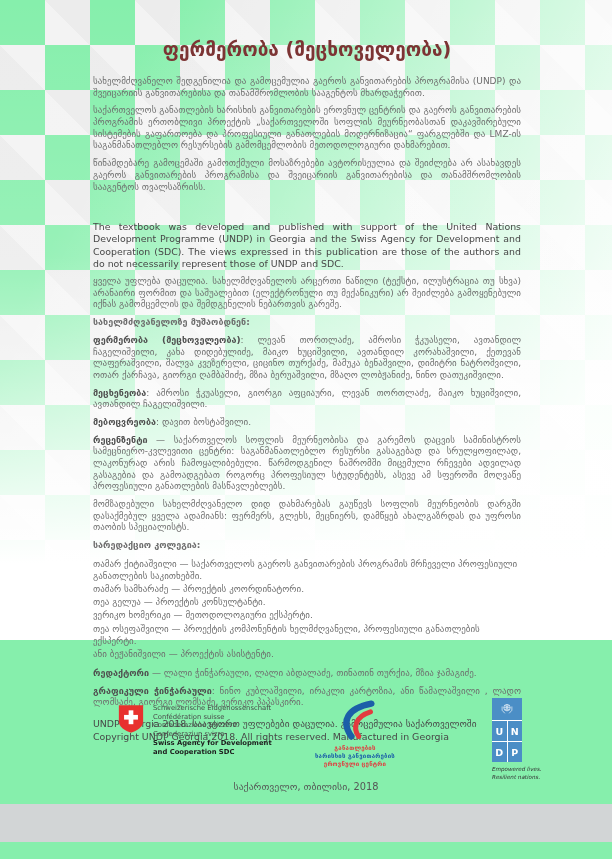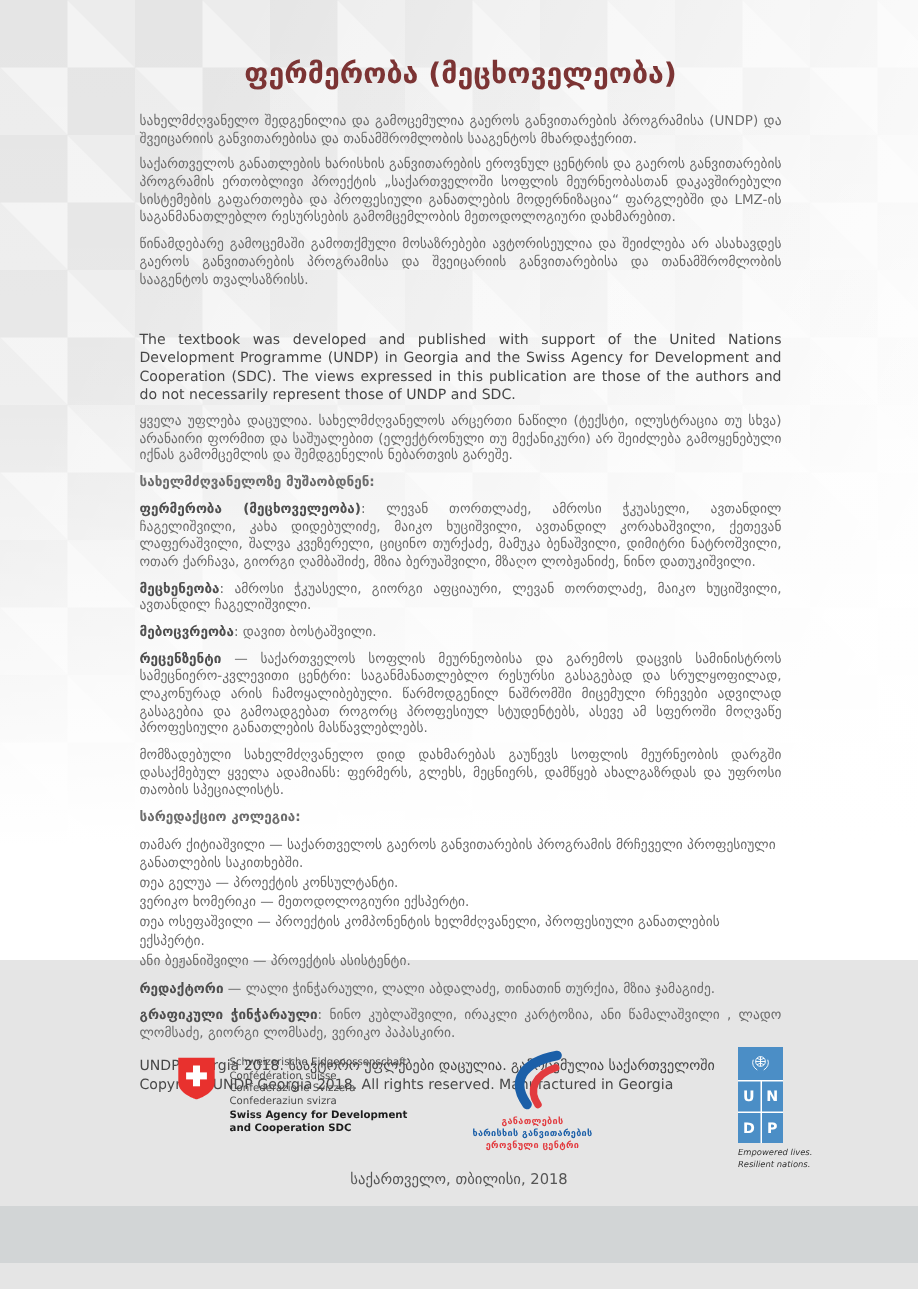--- a/index.html
+++ b/index.html
@@ -1,16 +1,16 @@
 <!DOCTYPE html>
 <html><head>
 <meta charset="utf-8">
 <style>
   html,body{margin:0;padding:0;background:#fff;}
-  .page{position:relative;width:612px;height:859px;background:#e5e5e5;overflow:hidden;
+  .page{position:relative;width:612px;height:859px;background:#86efac;overflow:hidden;
         font-family:"DejaVu Sans",sans-serif;}
 
   
   .bg-pattern{position:absolute;left:0;top:0;width:612px;height:640px;
     background-image:
       linear-gradient(45deg,#ececec 25%,transparent 25%,transparent 75%,#ececec 75%),
       linear-gradient(45deg,#f3f3f3 25%,transparent 25%,transparent 75%,#f3f3f3 75%);
     background-size:90px 90px;background-position:0 0,45px 45px;}
   .bg-fade{position:absolute;left:0;top:0;width:612px;height:640px;
     background:
@@ -68,20 +68,21 @@
 
     <p class="lead"><b>ფერმერობა (მეცხოველეობა)</b><span>: ლევან თორთლაძე, ამროსი ჭკუასელი, ავთანდილ ჩაგელიშვილი, კახა დიდებულიძე, მაიკო ხუციშვილი, ავთანდილ კორახაშვილი, ქეთევან ლაფერაშვილი, შალვა კვეზერელი, ციცინო თურქაძე, მამუკა ბენაშვილი, დიმიტრი ნატროშვილი, ოთარ ქარჩავა, გიორგი ღამბაშიძე, მზია ბერუაშვილი, მზაღო ლობჟანიძე, ნინო დათუკიშვილი.</span></p>
     <p class="lead"><b>მეცხენეობა</b><span>: ამროსი ჭკუასელი, გიორგი აფციაური, ლევან თორთლაძე,  მაიკო ხუციშვილი, ავთანდილ ჩაგელიშვილი.</span></p>
     <p class="lead"><b>მებოცვრეობა</b><span>: დავით ბოსტაშვილი.</span></p>
     <p class="lead"><b>რეცენზენტი</b><span> — საქართველოს სოფლის მეურნეობისა და გარემოს დაცვის სამინისტროს სამეცნიერო-კვლევითი ცენტრი: საგანმანათლებლო რესურსი გასაგებად და სრულყოფილად, ლაკონურად არის ჩამოყალიბებული. წარმოდგენილ ნაშრომში მიცემული რჩევები ადვილად გასაგებია და გამოადგებათ როგორც პროფესიულ სტუდენტებს, ასევე ამ სფეროში მოღვაწე პროფესიული განათლების მასწავლებლებს.</span></p>
 
     <p>მომზადებული სახელმძღვანელო დიდ დახმარებას გაუწევს სოფლის მეურნეობის დარგში დასაქმებულ ყველა ადამიანს: ფერმერს, გლეხს, მეცნიერს, დამწყებ ახალგაზრდას და უფროსი თაობის სპეციალისტს.</p>
 
     <p class="heading">სარედაქციო კოლეგია:</p>
     <div class="board-line">თამარ ქიტიაშვილი — საქართველოს გაეროს განვითარების პროგრამის მრჩეველი პროფესიული განათლების საკითხებში.</div>
+    <div class="board-line">თამარ სამხარაძე — პროექტის კოორდინატორი.</div>
     <div class="board-line">თეა გელუა — პროექტის კონსულტანტი.</div>
     <div class="board-line">ვერიკო ხომერიკი — მეთოდოლოგიური ექსპერტი.</div>
     <div class="board-line">თეა ოსეფაშვილი — პროექტის კომპონენტის ხელმძღვანელი, პროფესიული განათლების ექსპერტი.</div>
     <div class="board-line">ანი ბეჟანიშვილი — პროექტის ასისტენტი.</div>
 
     <p class="lead" style="margin-top:8px"><b>რედაქტორი</b><span> — ლალი ჭინჭარაული, ლალი აბდალაძე, თინათინ თურქია, მზია ჯამაგიძე.</span></p>
     <p class="lead"><b>გრაფიკული ჭინჭარაული</b><span>: ნინო კუბლაშვილი, ირაკლი კარტოზია, ანი  წამალაშვილი , ლადო ლომსაძე, გიორგი ლომსაძე, ვერიკო პაპასკირი.</span></p>
 
     <div class="copyright">
       <div>UNDP Georgia 2018. საავტორო უფლებები დაცულია. გამოცემულია საქართველოში</div>

